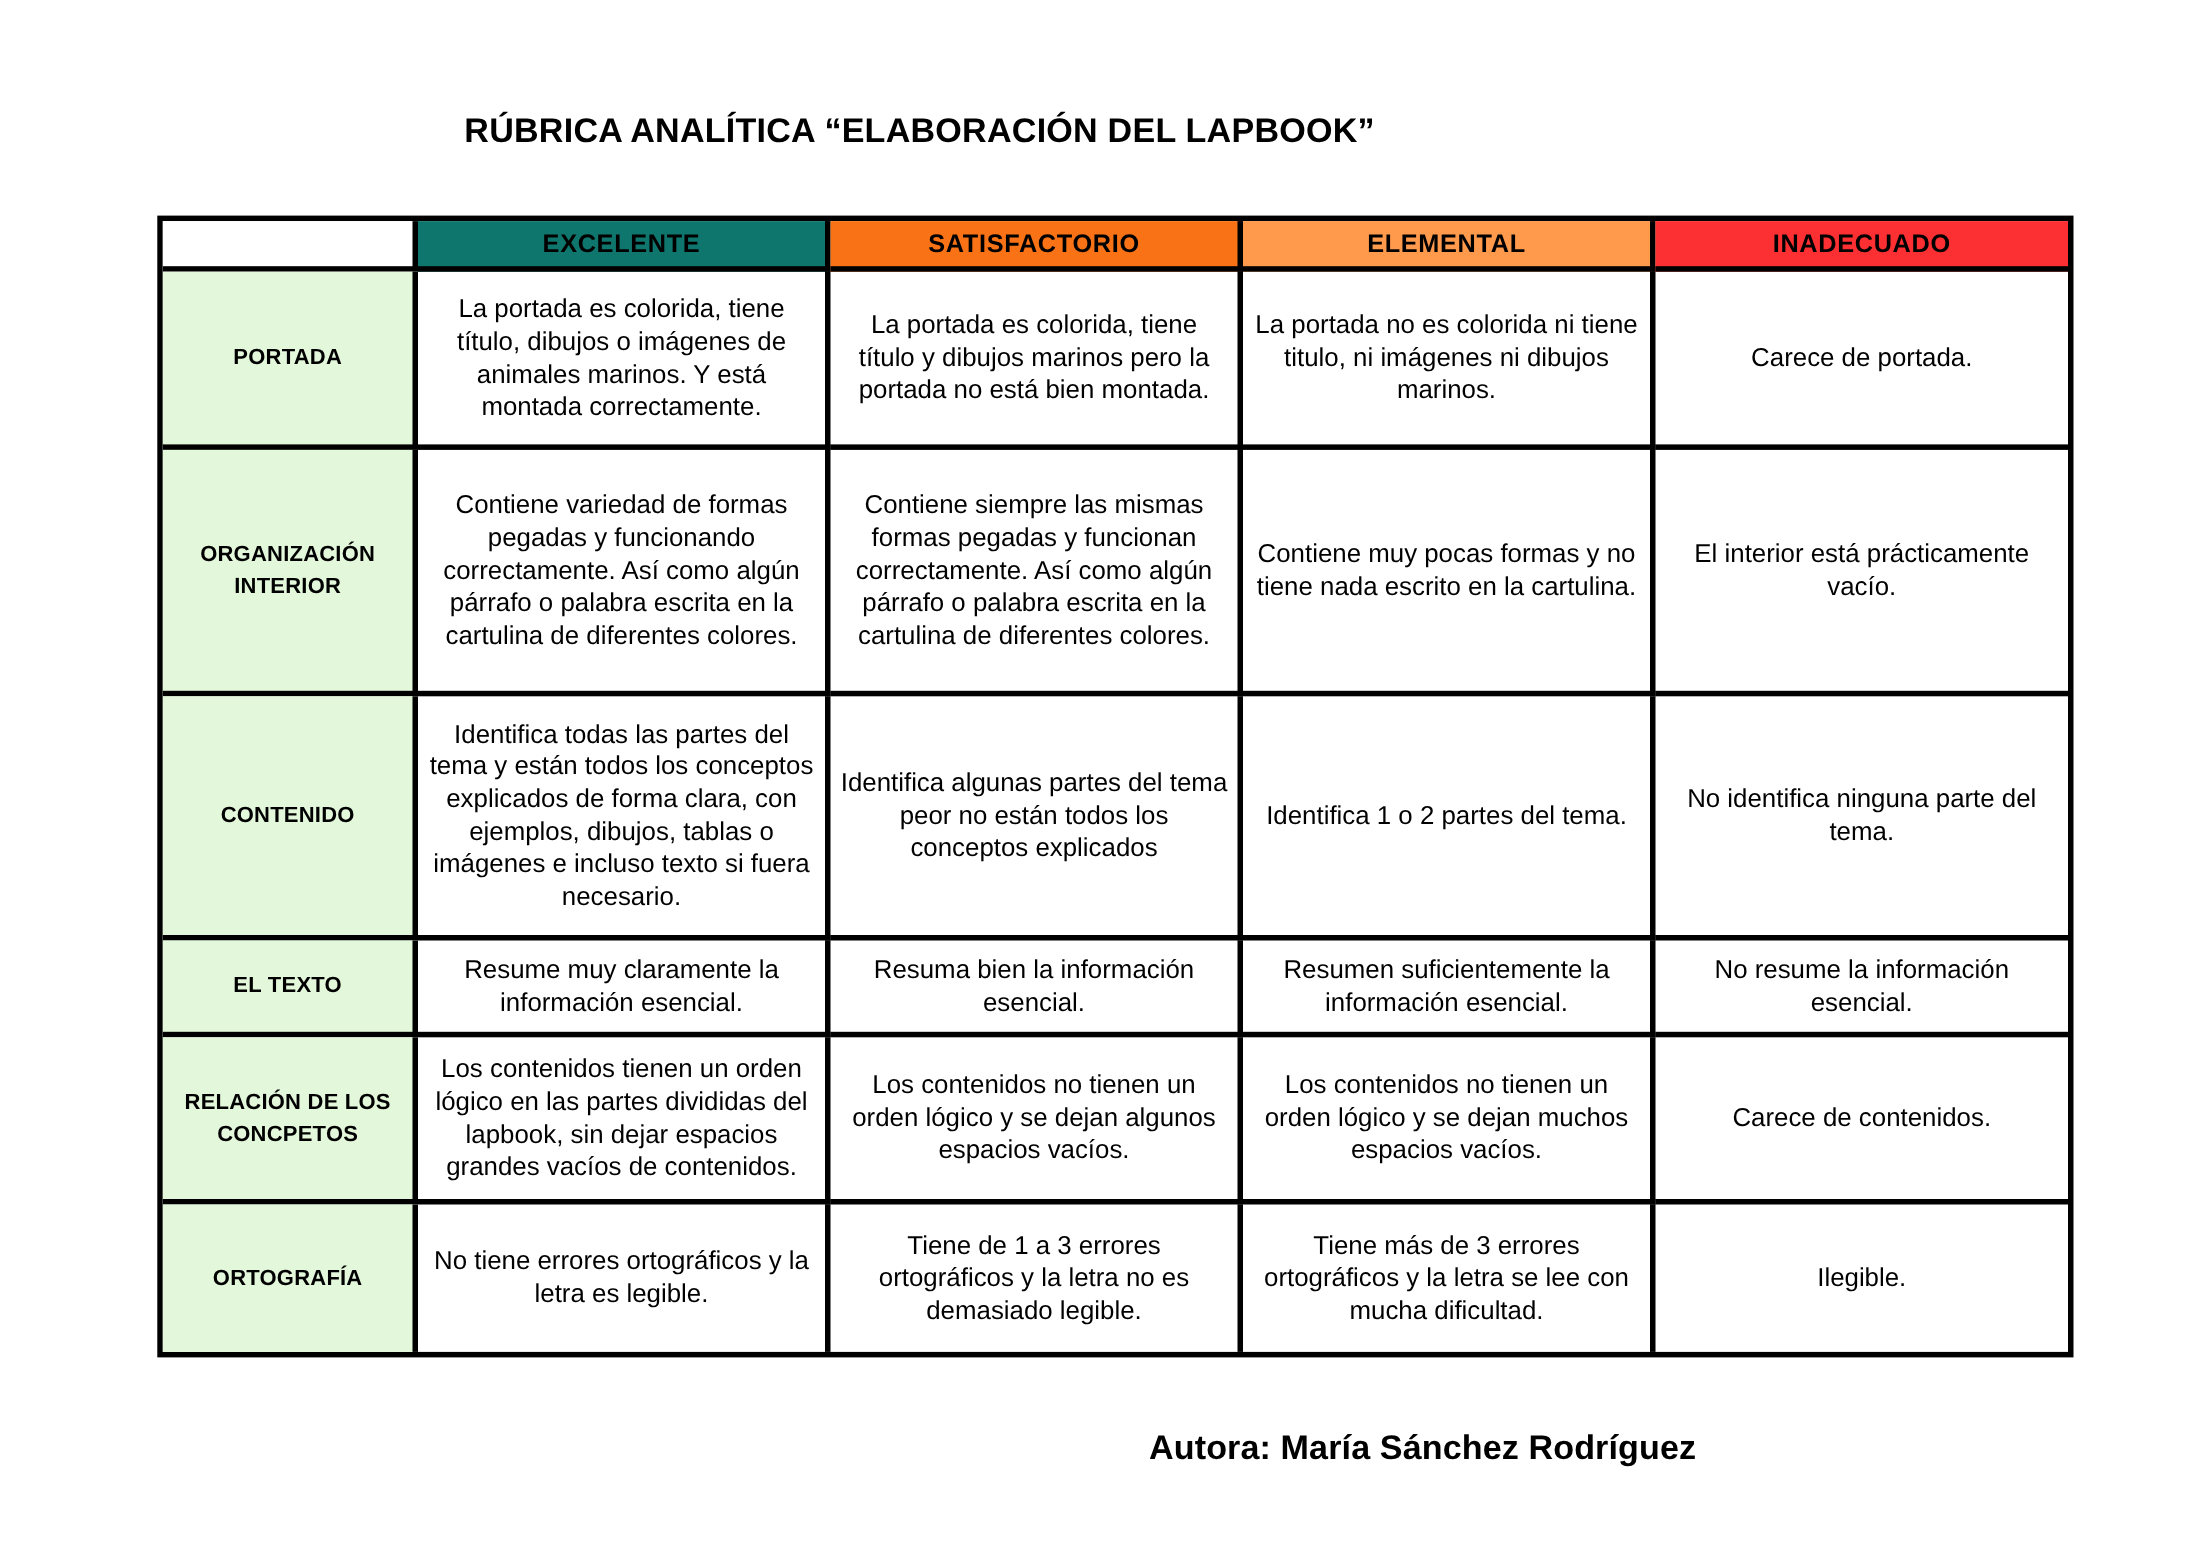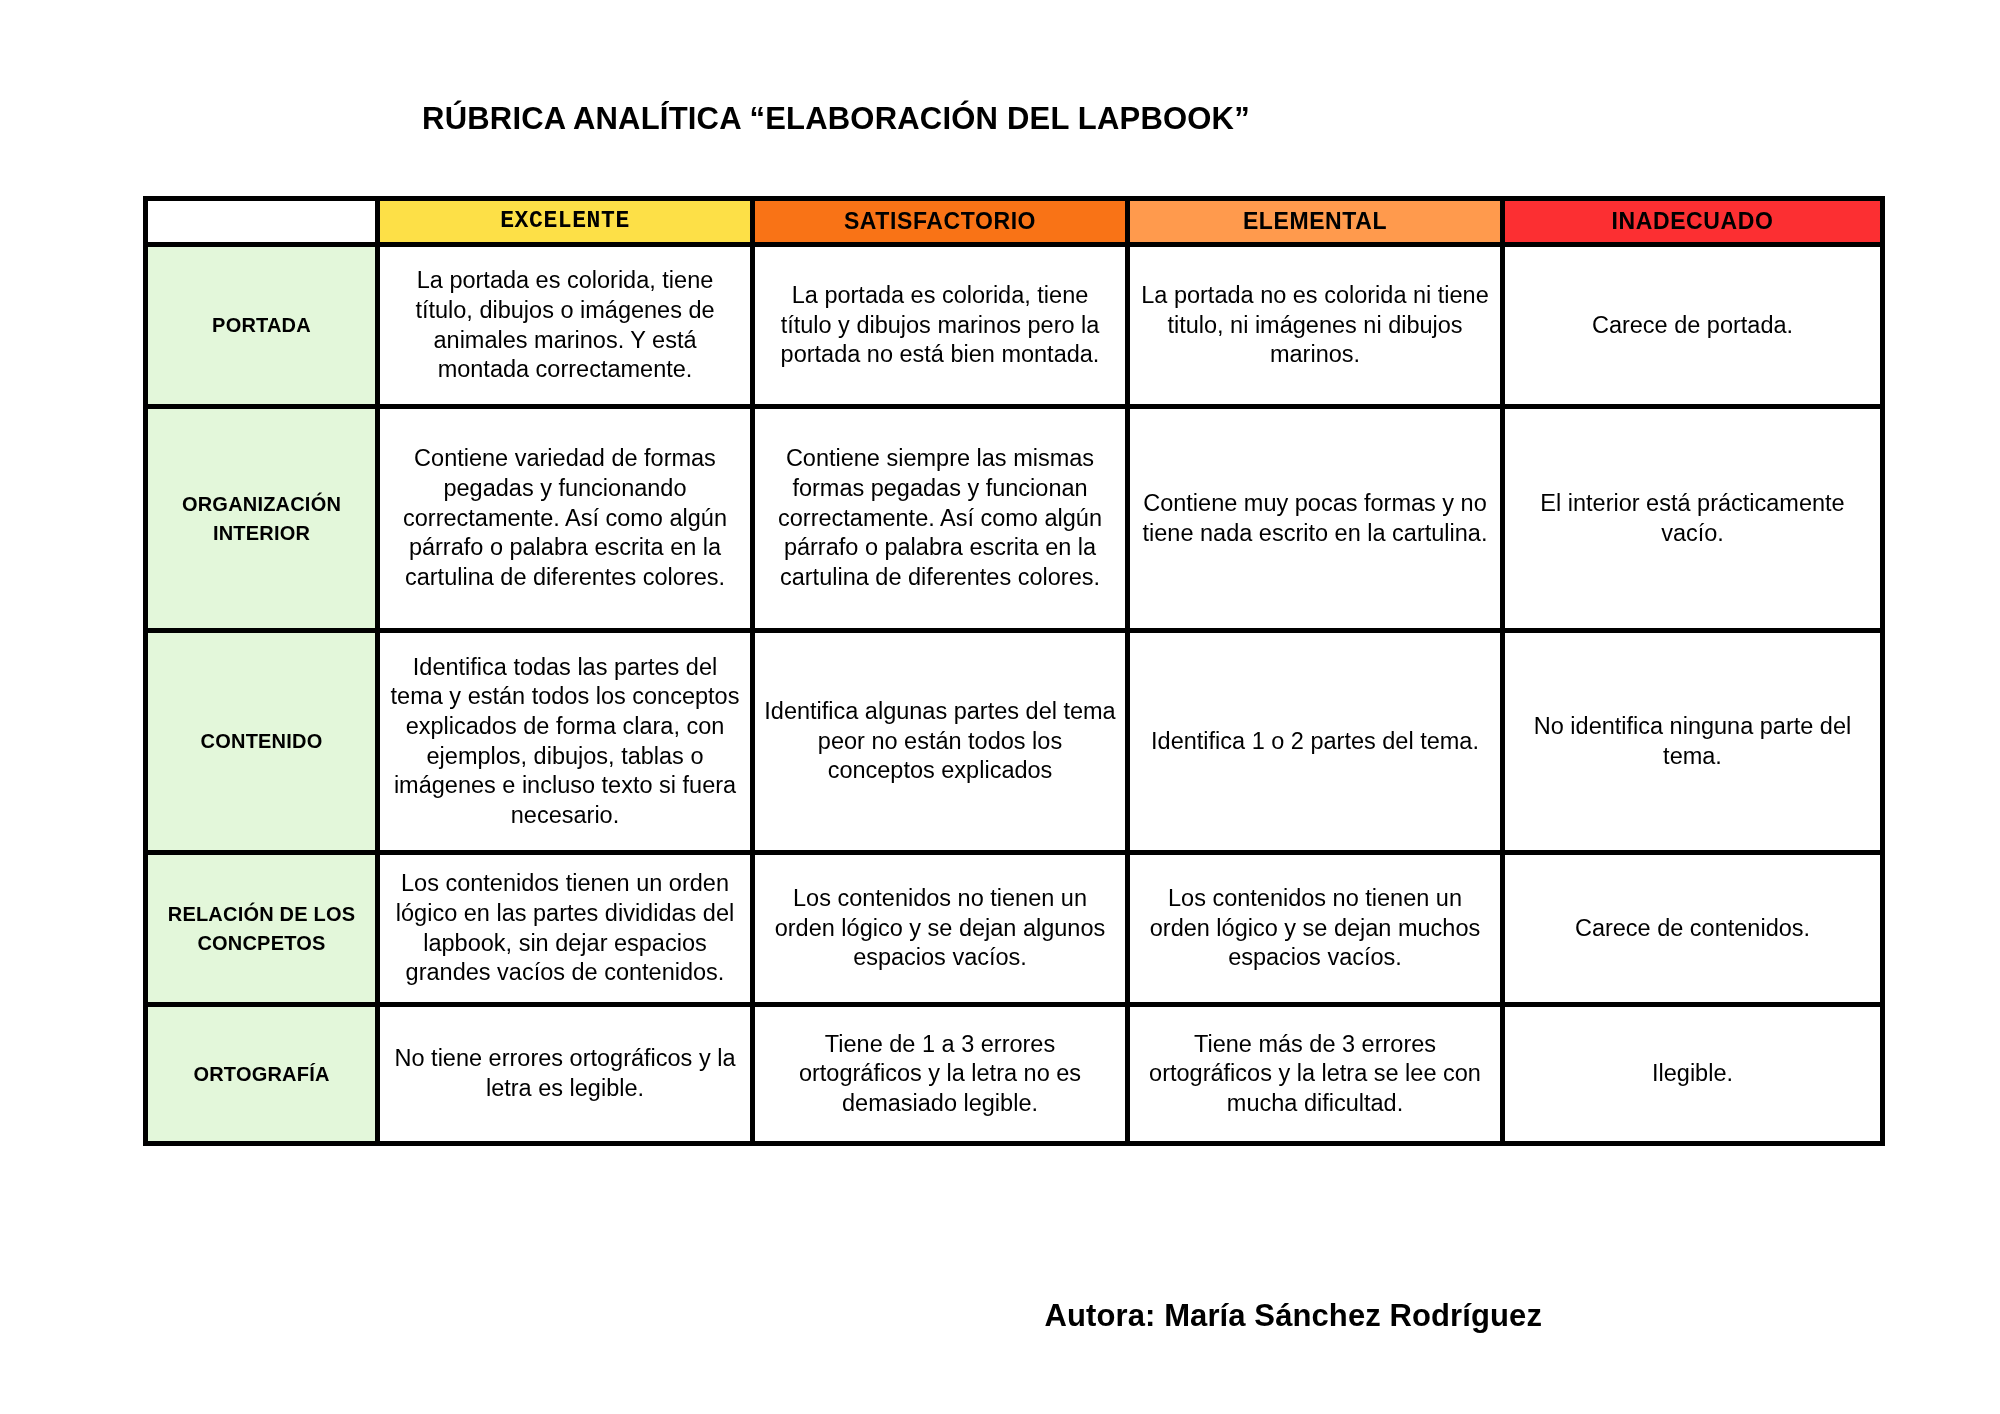--- a/index.html
+++ b/index.html
@@ -74,21 +74,21 @@
 
   
   thead th {
     height: 46px;
     font-size: 23px;
     font-weight: bold;
     letter-spacing: 0.6px;
     line-height: 1.05;
   }
   th.corner { background: #ffffff; }
-  th.lvl-excelente     { background: #fde047; font-family: Liberation Mono, monospace; }
+  th.lvl-excelente     { background: #0f766e; }
   th.lvl-satisfactorio { background: #f97316; }
   th.lvl-elemental     { background: #ff9a4d; }
   th.lvl-inadecuado    { background: #fc2f32; }
 
   
   td.crit {
     background: #e3f7da;
     font-size: 20px;
     font-weight: bold;
     line-height: 1.45;
@@ -169,20 +169,27 @@
         </tr>
 
         <tr class="row-2">
           <td class="crit">CONTENIDO</td>
           <td class="desc">Identifica todas las partes del tema y están todos los conceptos explicados de forma clara, con ejemplos, dibujos, tablas o imágenes e incluso texto si fuera necesario.</td>
           <td class="desc">Identifica algunas partes del tema peor no están todos los conceptos explicados</td>
           <td class="desc">Identifica 1 o 2 partes del tema.</td>
           <td class="desc">No identifica ninguna parte del tema.</td>
         </tr>
 
+        <tr class="row-3">
+          <td class="crit">EL TEXTO</td>
+          <td class="desc">Resume muy claramente la información esencial.</td>
+          <td class="desc">Resuma bien la información esencial.</td>
+          <td class="desc">Resumen suficientemente la información esencial.</td>
+          <td class="desc">No resume la información esencial.</td>
+        </tr>
 
         <tr class="row-4">
           <td class="crit">RELACIÓN DE LOS CONCPETOS</td>
           <td class="desc">Los contenidos tienen un orden lógico en las partes divididas del lapbook, sin dejar espacios grandes vacíos de contenidos.</td>
           <td class="desc">Los contenidos no tienen un orden lógico y se dejan algunos espacios vacíos.</td>
           <td class="desc">Los contenidos no tienen un orden lógico y se dejan muchos espacios vacíos.</td>
           <td class="desc">Carece de contenidos.</td>
         </tr>
 
         <tr class="row-5">

